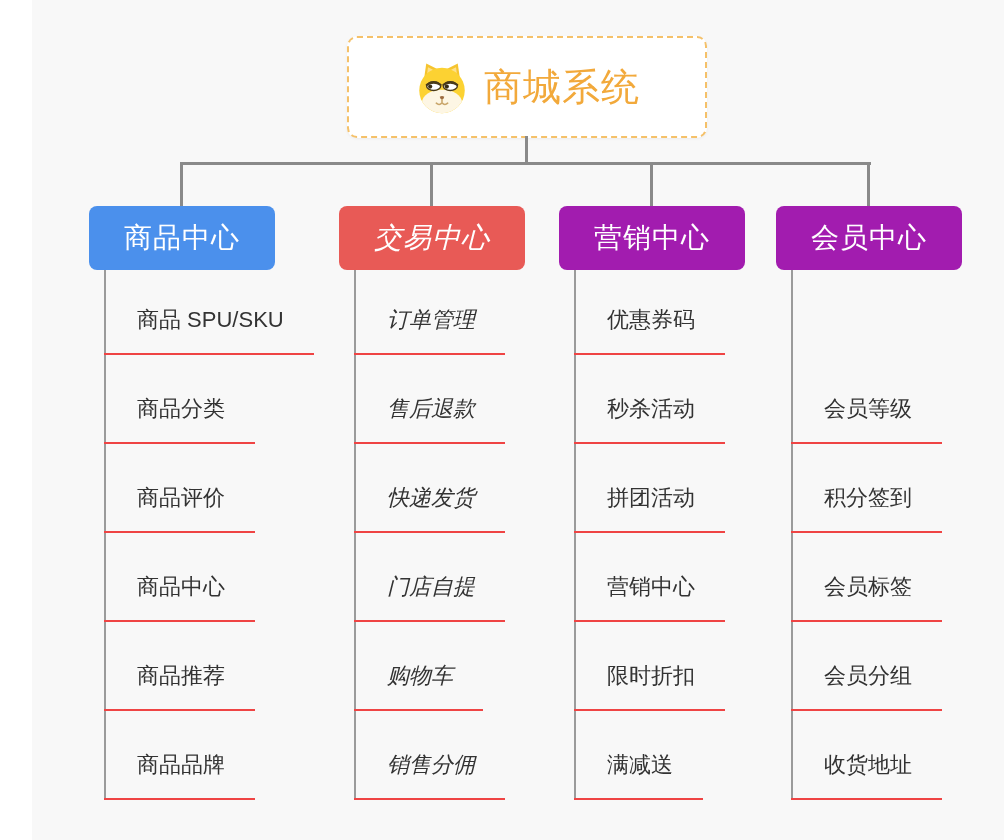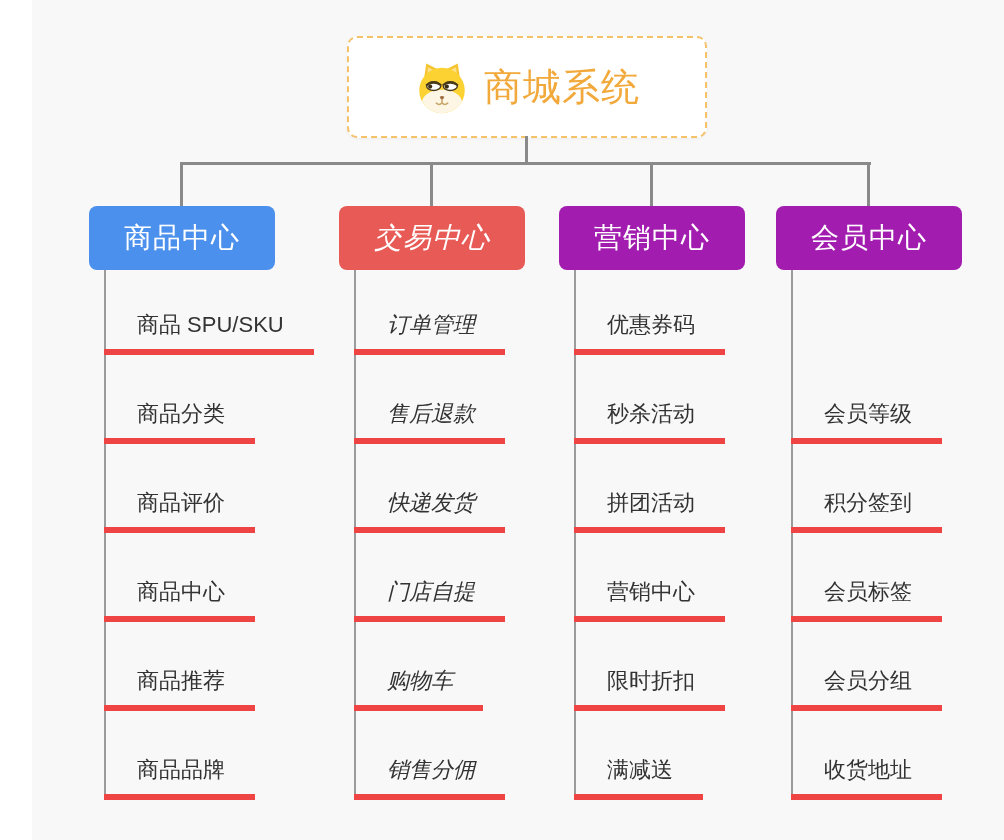--- a/index.html
+++ b/index.html
@@ -43,22 +43,22 @@
     border-radius:8px;display:flex;align-items:center;justify-content:center;
     color:#ffffff;font-size:28px;letter-spacing:1px;white-space:nowrap;
     cursor:pointer;box-sizing:border-box;
   }
   .spine{
     position:absolute;left:15px;top:64px;width:2px;height:530px;
     background:#9b9b9b;
   }
   .leaf{
     position:absolute;left:15px;
-    padding:0 30px 9px 33px;
-    border-bottom:6px solid #ef4444;
+    padding:0 30px 18px 33px;
+    border-bottom:2px solid #ef4444;
     font-size:22px;line-height:1.3;color:#333333;
     white-space:nowrap;cursor:pointer;
   }
   .leaf-0{bottom:445px;} .leaf-1{bottom:356px;} .leaf-2{bottom:267px;}
   .leaf-3{bottom:178px;} .leaf-4{bottom:89px;}  .leaf-5{bottom:0px;}
 </style>
 </head>
 <body>
 
 <div class="stage" style="background-color: rgb(248, 248, 248); margin-left: 32px;">

